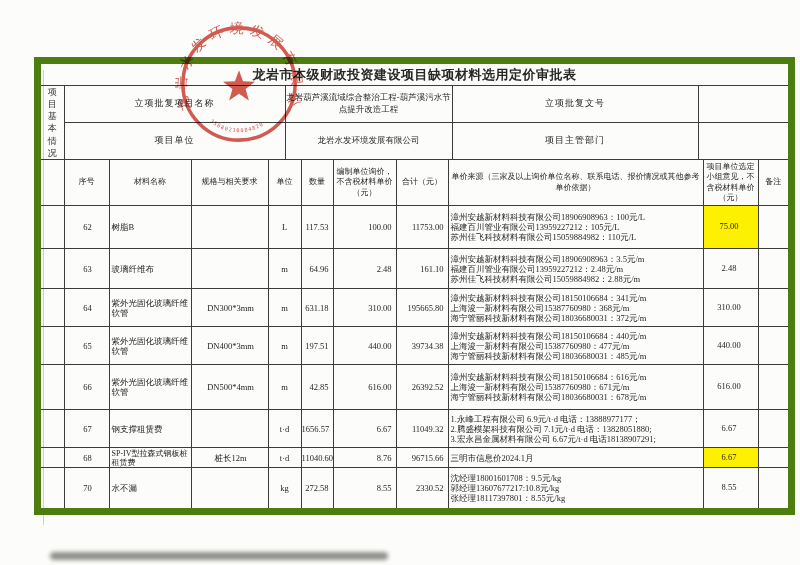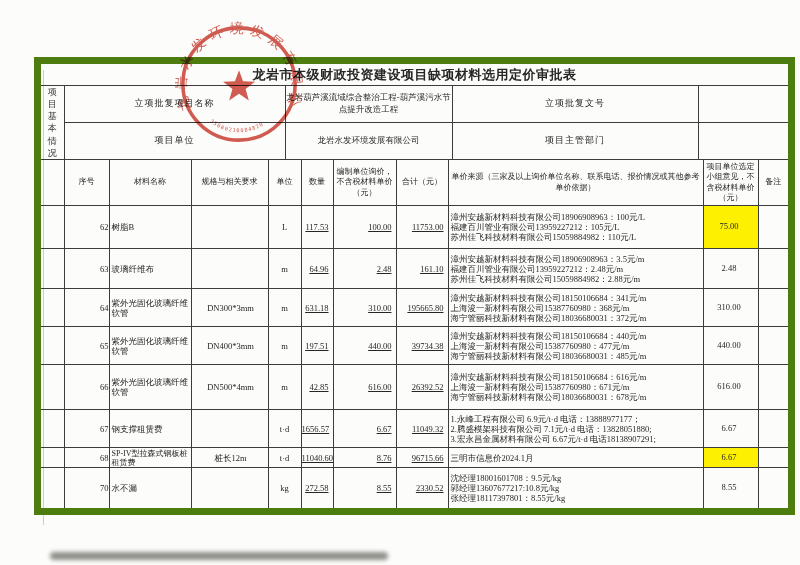--- a/index.html
+++ b/index.html
@@ -20,25 +20,25 @@
   .info td{font-size:9px;text-align:center;vertical-align:middle;}
   .info tr{height:31px;}
   .side-cell{font-size:8px;line-height:1.35;word-break:break-all;padding:0 3px;color:#333;}
   .info .lbl{letter-spacing:1px;}
   .info .val{font-size:8.5px;}
   
   .main-wrap{border-top:1px solid #3c3c3c;}
   .main th{font-size:8px;line-height:1.3;text-align:center;vertical-align:middle;padding:1px;}
   .main thead tr{height:46px;}
   .main td{font-size:8.5px;line-height:1.2;vertical-align:middle;}
-  .c-seq{text-align:right;padding-left:2px;}
+  .c-seq{text-align:center;padding-left:2px;}
   .c-name{text-align:left;padding-left:2px;padding-right:1px;}
   .c-spec{text-align:center;padding-left:2px;}
   .c-unit{text-align:center;}
-  .c-qty,.c-price,.c-total{text-align:right;padding-right:4px;text-decoration:underline;}
+  .c-qty,.c-price,.c-total{text-align:right;padding-right:4px;}
   .c-src{text-align:left;padding:1px 2px;white-space:pre-line;line-height:1.3;margin-left:32px;}
   .c-sel{text-align:center;vertical-align:bottom;padding:0 3px 2px 0;}
   .c-sel.hl{background:var(--hl,#ffff00);}
   .c-rem{text-align:center;}
   
   .seal{position:absolute;left:175px;top:20px;width:128px;height:128px;opacity:.82;mix-blend-mode:multiply;pointer-events:none;}
 </style>
 </head>
 <body>
 

